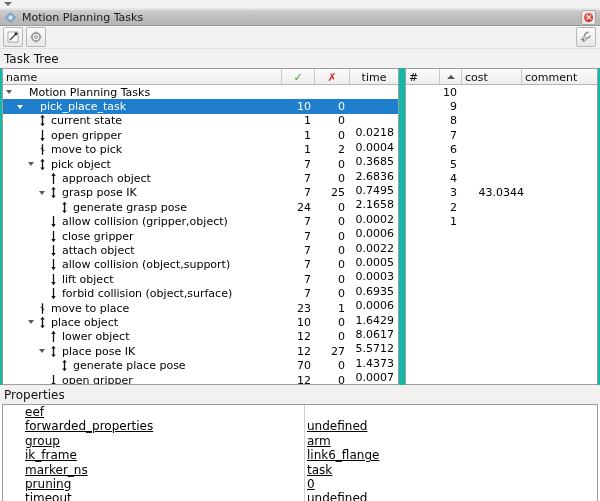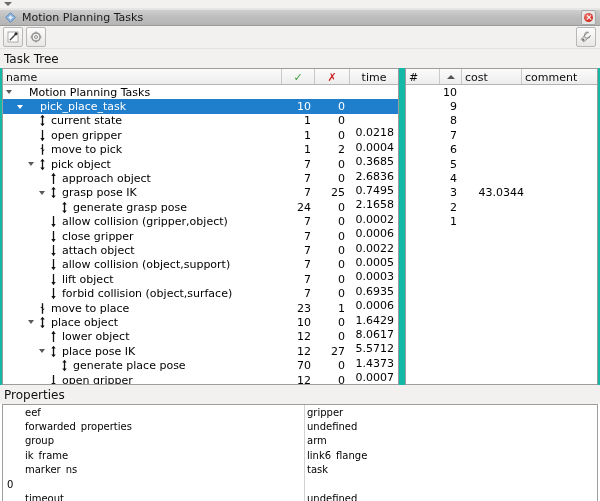--- a/index.html
+++ b/index.html
@@ -237,23 +237,23 @@
     height: 104px;
     background: #ffffff;
     border: 1px solid #9d9d9d;
     box-sizing: border-box;
     position: relative;
     overflow: hidden;
   }
   .prop-row {
     display: flex;
     height: 14.4px;
-    align-items: center;
-    font-size: 10px;
-    box-sizing: border-box;
+    font-size: 12px;
+    box-sizing: border-box;
+    text-decoration: underline;
   }
   .p-key {
     width: 300px;
     padding-left: 22px;
     box-sizing: border-box;
     white-space: nowrap;
     overflow: hidden;
   }
   .p-val {
     flex: 1 1 auto;
@@ -749,39 +749,39 @@
       </div>
   </div>
 </div>
 
 <div class="section-label">Properties</div>
 <div class="props-pane">
   <div class="prop-divider"></div>
   <div id="prop-rows">
       <div class="prop-row">
         <div class="p-key">eef</div>
-        <div class="p-val">gripper</div>
       </div>
       <div class="prop-row">
         <div class="p-key">forwarded_properties</div>
         <div class="p-val">undefined</div>
       </div>
       <div class="prop-row">
         <div class="p-key">group</div>
         <div class="p-val">arm</div>
       </div>
       <div class="prop-row">
         <div class="p-key">ik_frame</div>
         <div class="p-val">link6_flange</div>
       </div>
       <div class="prop-row">
         <div class="p-key">marker_ns</div>
         <div class="p-val">task</div>
       </div>
       <div class="prop-row">
+        <div class="p-key">pruning</div>
         <div class="p-val">0</div>
       </div>
       <div class="prop-row">
         <div class="p-key">timeout</div>
         <div class="p-val">undefined</div>
       </div>
     </div>
 </div>
 
 </body></html>

